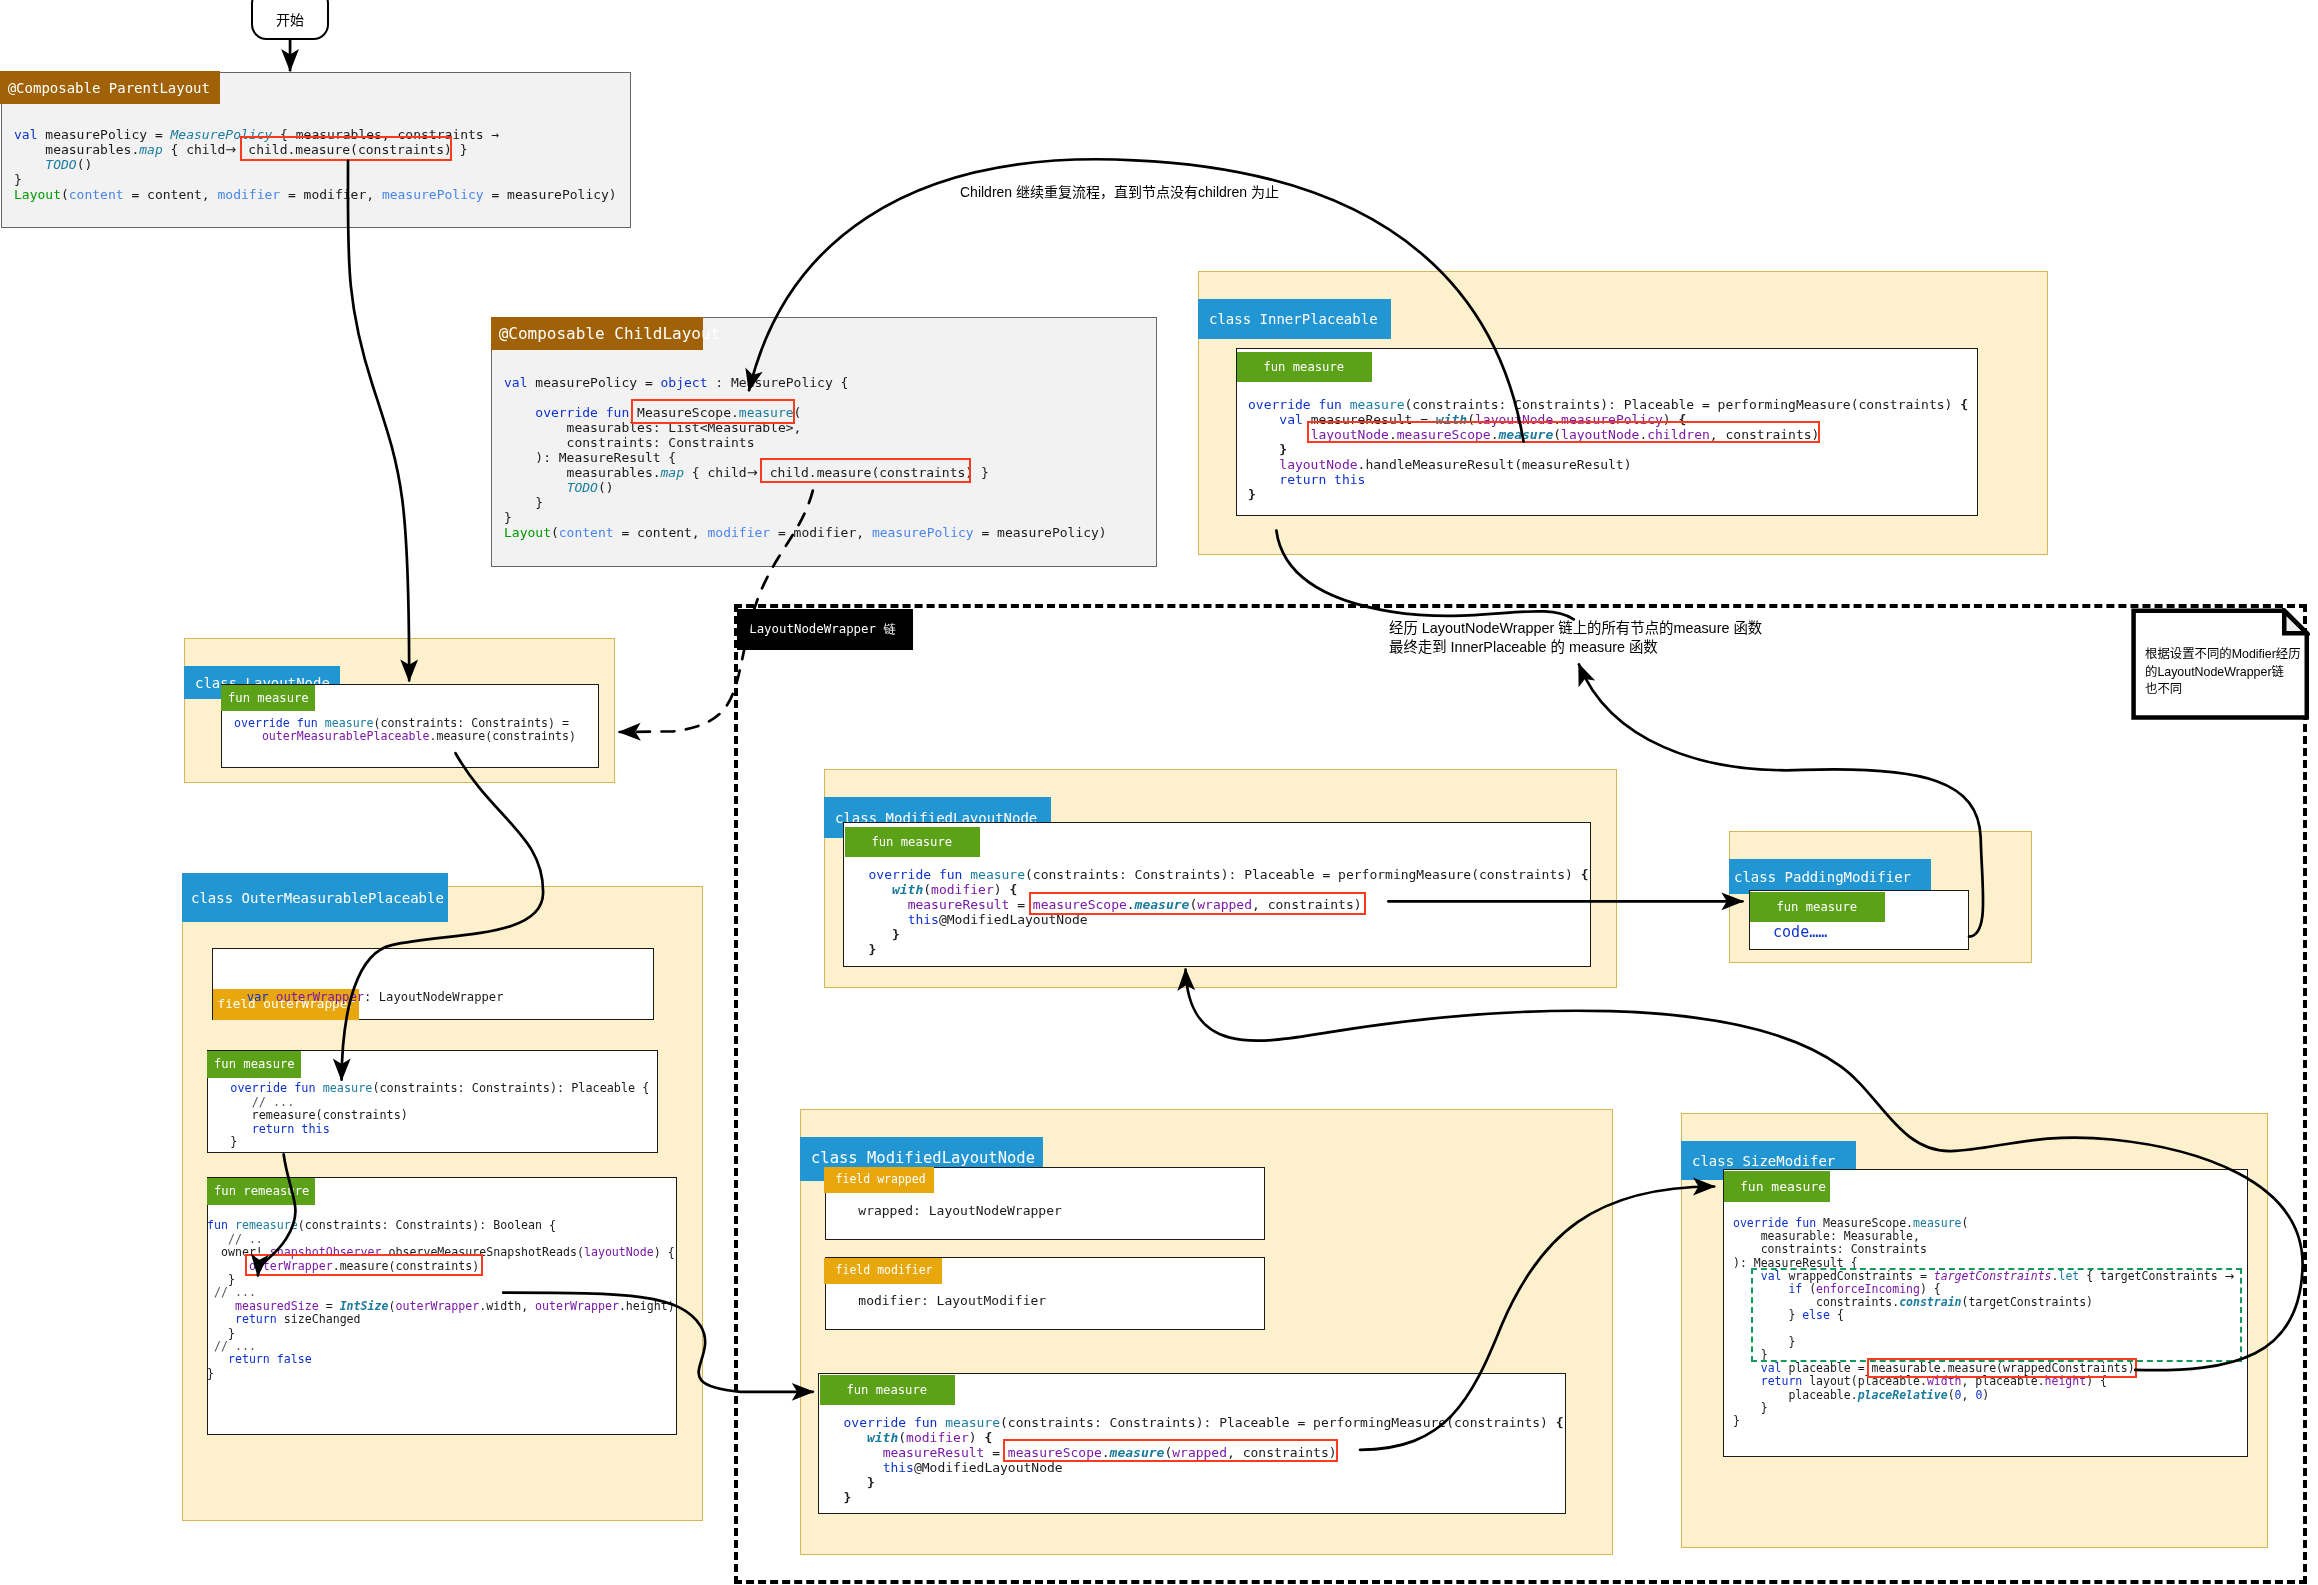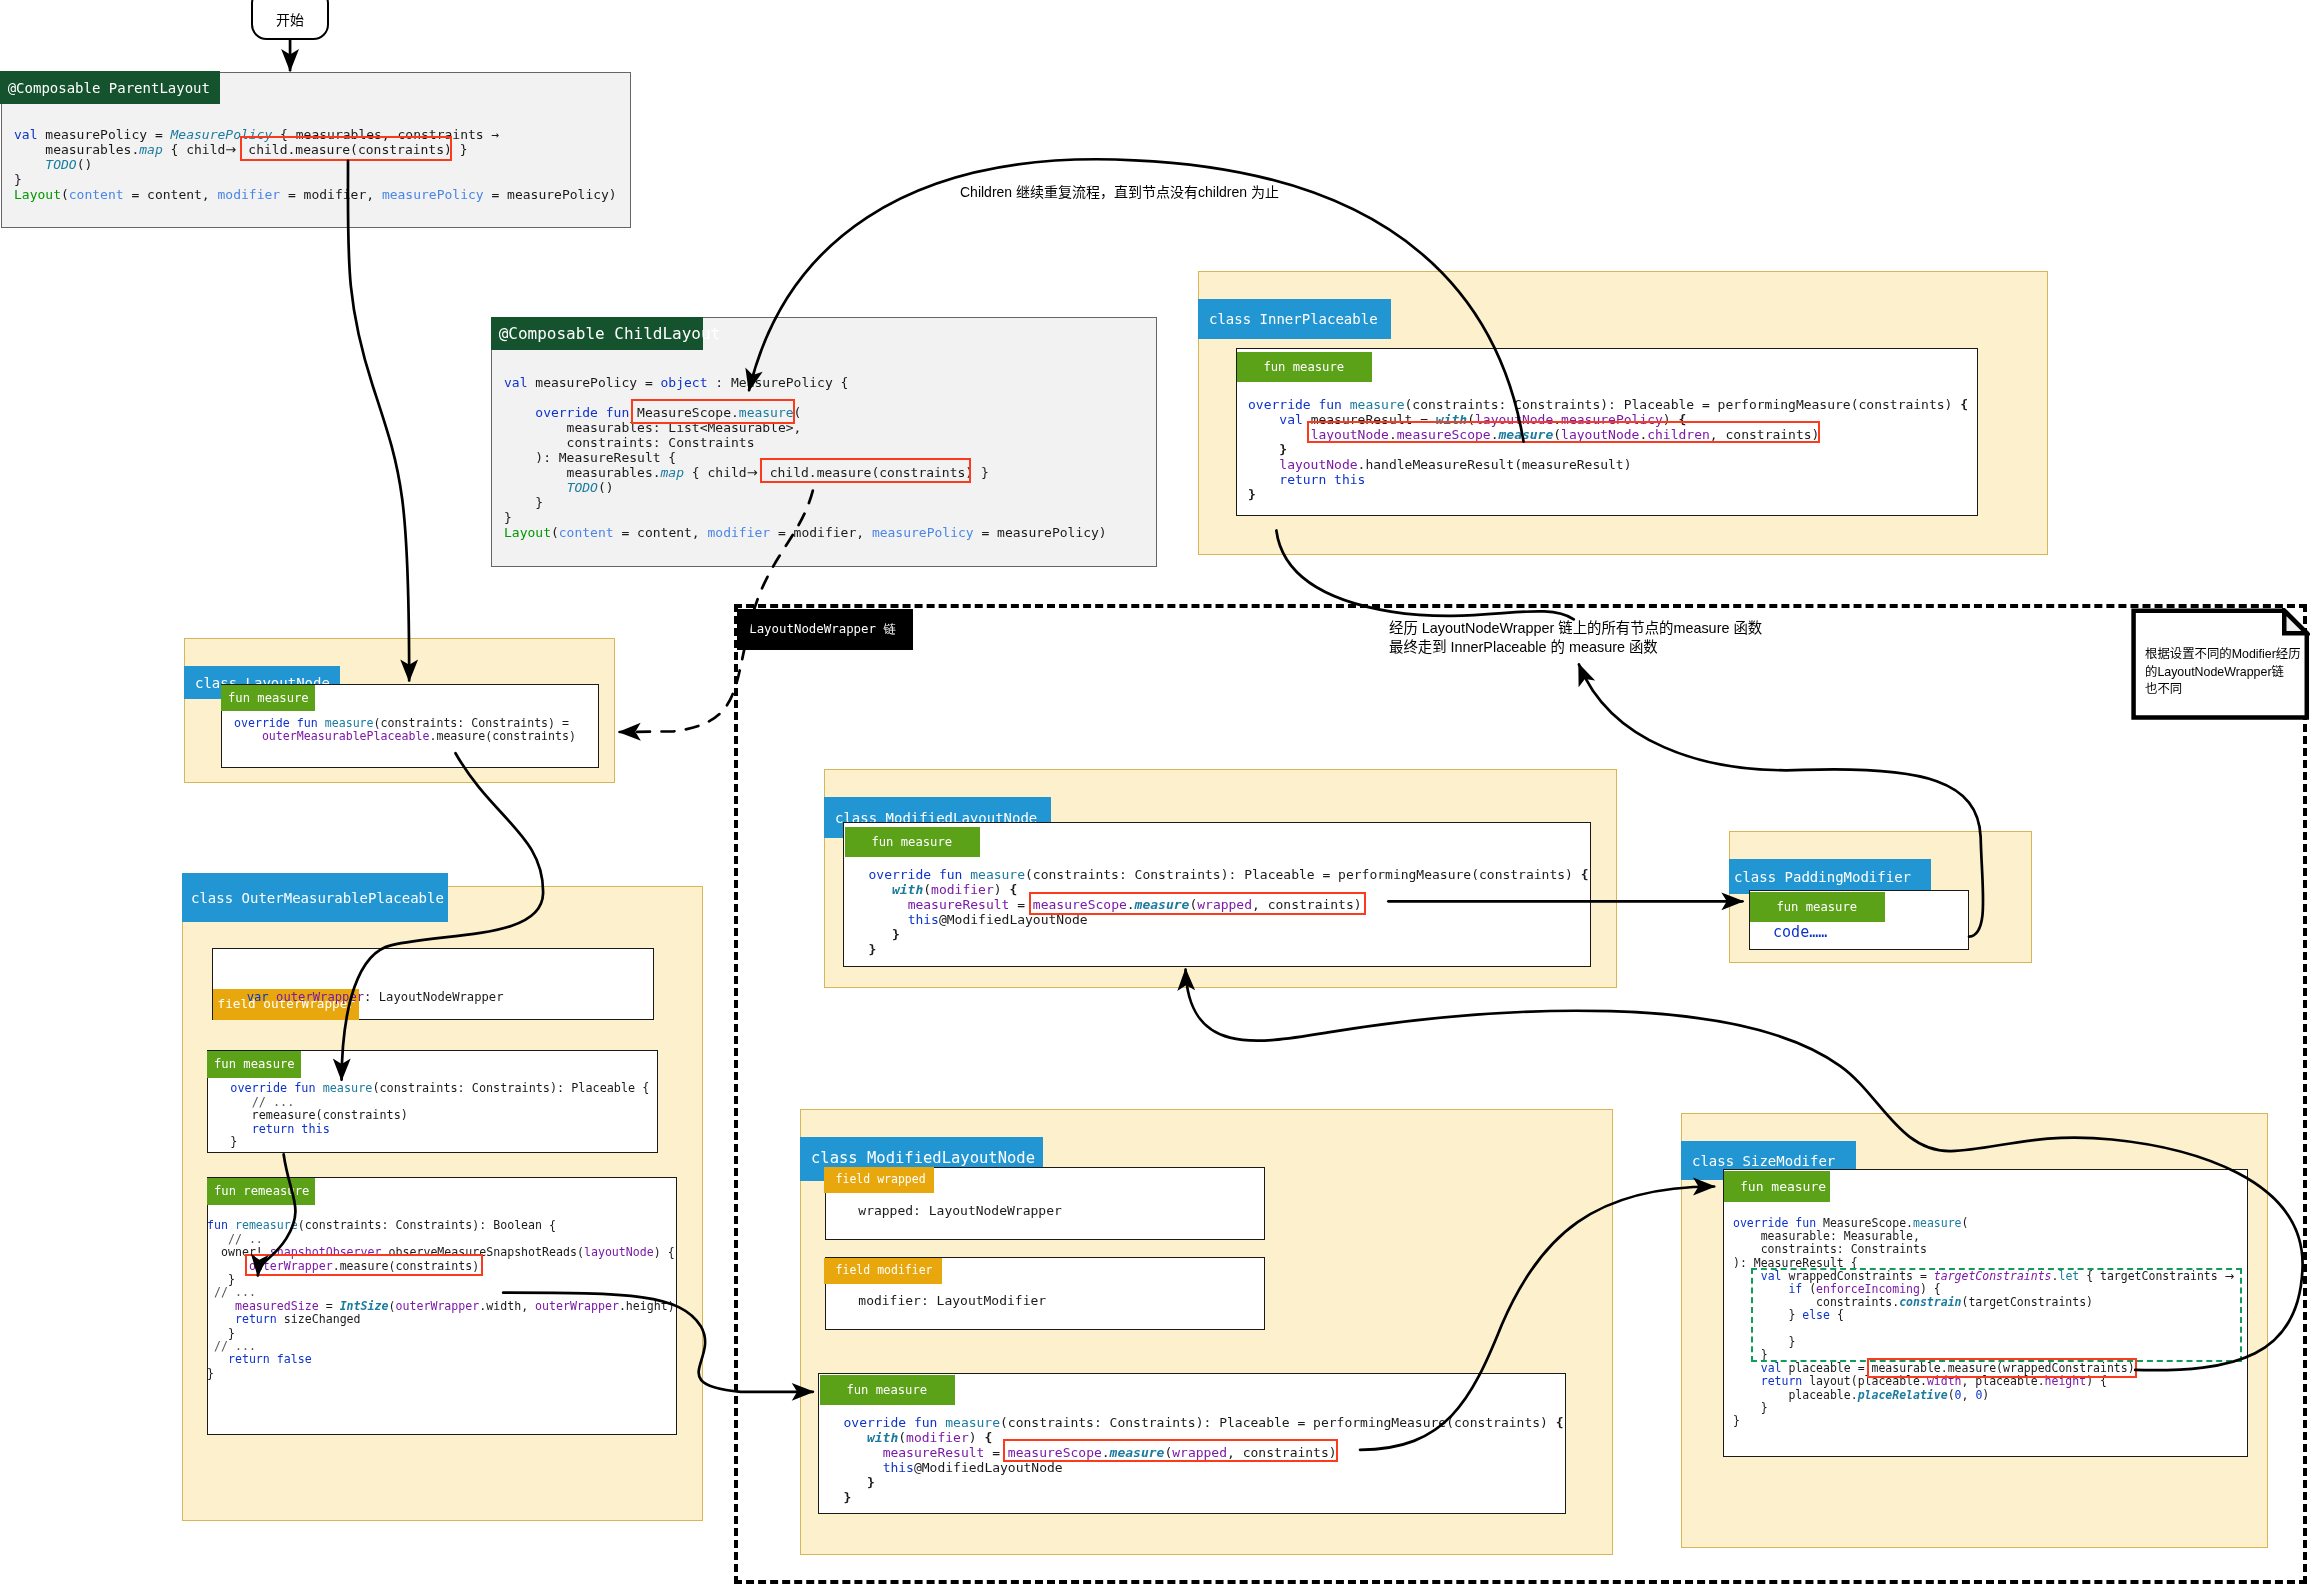--- a/index.html
+++ b/index.html
@@ -7,21 +7,21 @@
 #page{position:relative;width:2319px;height:1585px;overflow:hidden;background:#ffffff;
       font-family:"DejaVu Sans Mono","Liberation Mono",monospace;}
 .abs{position:absolute;box-sizing:border-box;}
 svg.lay{position:absolute;left:0;top:0;width:2319px;height:1585px;overflow:visible;}
 .yellowbox{background:#fdf0cd;border:1.3px solid #d6b656;}
 .greybox{background:#f2f2f2;border:1.3px solid #666666;}
 .whitebox{background:#ffffff;border:1.9px solid #1a1a1a;}
 .hdr{position:absolute;color:#ffffff;font-size:19.3px;line-height:1;white-space:pre;
      display:flex;align-items:center;box-sizing:border-box;
      font-family:"DejaVu Sans Mono","Liberation Mono",monospace;}
-.hdr-purple{background:#14532d;}
+.hdr-purple{background:#a16207;}
 .hdr-blue{background:#2196d3;margin-top:28px;}
 .hdr-green{background:#5ba219;}
 .hdr-orange{background:#e8a70c;}
 .hdr-black{background:#000000;}
 .code{position:absolute;font-size:13.4px;line-height:16px;white-space:pre;color:#1a1a1a;
       font-family:"DejaVu Sans Mono","Liberation Mono",monospace;}
 .code .kw{color:#0d33cc;}
 .code .tl{color:#1b7b9e;}
 .code .tli{color:#1b7b9e;font-style:italic;font-weight:bold;}
 .code .it{color:#1b7b9e;font-style:italic;}

